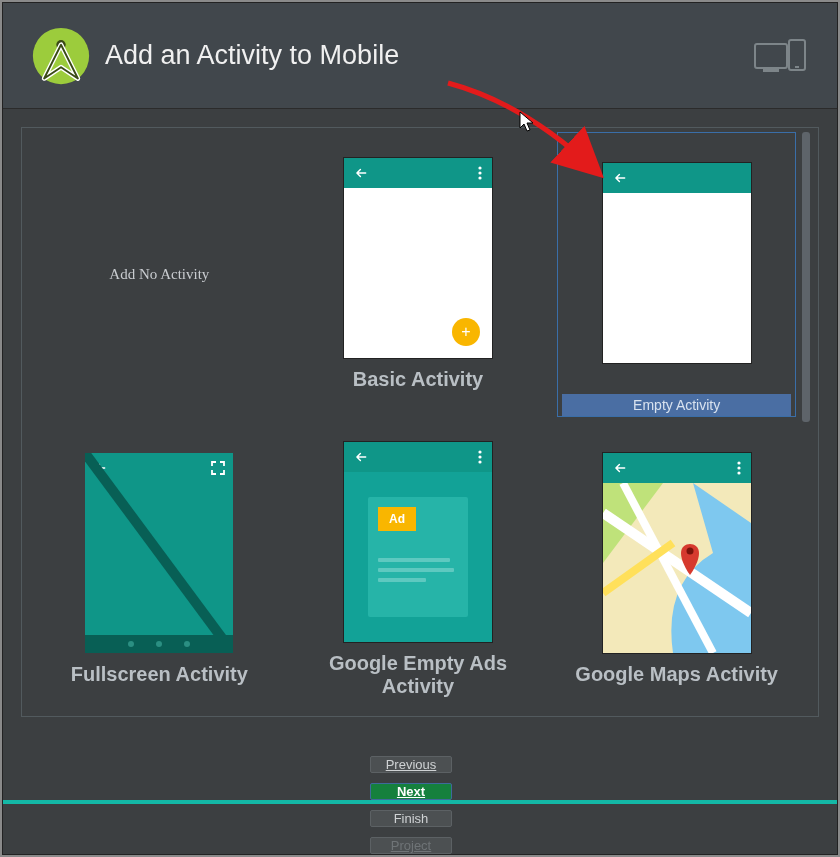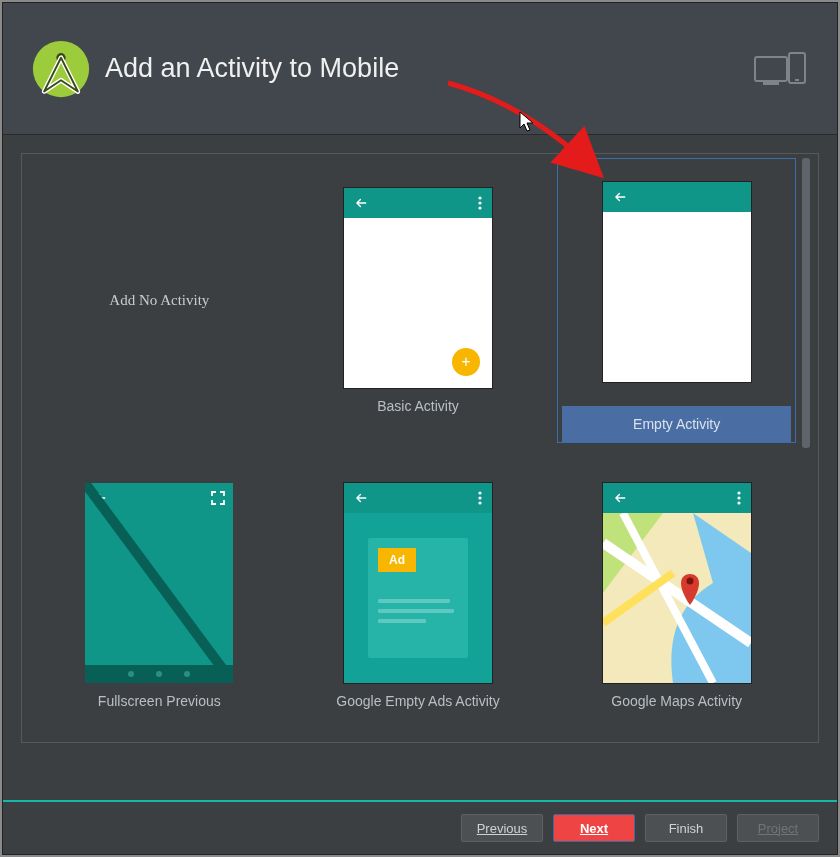--- a/index.html
+++ b/index.html
@@ -34,21 +34,21 @@
     background: linear-gradient(#e27474,#c63a3a);
     border: 1px solid #8a2a2a;
     border-top: none;
     border-radius: 0 0 2px 2px;
     display:flex; align-items:center; justify-content:center;
     color: #fff; font-weight: bold; font-size: 13px;
     cursor: pointer;
     margin-right: 4px;
   }
   .header {
-    height: 132px;
+    height: 106px;
     background: #41474c;
     display:flex; align-items:center; justify-content:space-between;
     padding: 0 28px;
     border-bottom: 1px solid #2b2b2b;
   }
   .header-left { display:flex; align-items:center; gap:14px; }
   .big-logo { width:60px; height:60px; }
   .header-title { color:#f0f0f0; font-size:27px; font-weight:400; }
   .device-icon { width:56px; height:40px; }
   .content-wrap {
@@ -74,71 +74,71 @@
   .scroll-thumb {
     width:8px; height: 290px;
     background: #5e646a;
     border-radius: 3px;
   }
   .cell {
     display:flex; flex-direction:column; align-items:center; justify-content:center;
     cursor:pointer;
   }
   .cell-label {
-    color:#b9bfc4; font-size:14px; margin-top:10px; text-align:center;
+    color:#b9bfc4; font-size:20px; margin-top:10px; text-align:center;font-weight:bold;
   }
   .no-activity-label { color:#c9ccd0; font-size:15px;font-family:Liberation Serif, serif; }
   .thumb {
     width: 148px; height: 200px;
     background: #fff;
     position: relative;
     box-shadow: 0 0 0 1px #222;
   }
   .thumb-bar { height:30px; background:#0f9688; display:flex; align-items:center; justify-content:space-between; padding:0 10px; }
   .fab { position:absolute; right:12px; bottom:12px; width:28px; height:28px; border-radius:50%; background:#f9b600; display:flex; align-items:center; justify-content:center; color:#fff; font-size:16px; }
   .selected-wrap {
     border: 1px solid #3a6ea8;
     padding:4px;
   }
   .selected-wrap .sel-label {
-    background:#4a6ea3; color:#d8e2ef; height:36px; display:flex; align-items:center; justify-content:center; font-size:14px; margin-top:6px;
+    background:#4a6ea3; color:#d8e2ef; height:22px; display:flex; align-items:center; justify-content:center; font-size:14px; margin-top:6px;
   }
   
   .full-thumb { width:148px; height:200px; background:#0f9688; position:relative; }
   .full-thumb .diag { position:absolute; inset:0; }
   .full-thumb .nav { position:absolute; bottom:0; left:0; right:0; height:18px; background:#085f55; display:flex; align-items:center; justify-content:center; gap:22px; }
   .full-thumb .nav span { width:6px; height:6px; border-radius:50%; background:#2b8f82; }
   .full-corner { position:absolute; top:8px; right:8px; color:#fff; }
   .full-back { position:absolute; top:8px; left:8px; color:#fff; }
   
   .admob-body { position:absolute; top:30px; left:0; right:0; bottom:0; background:#12a297; display:flex; align-items:center; justify-content:center; }
   .admob-card { width:100px; height:120px; background:#26b4a8; border-radius:2px; padding:10px; }
   .ad-badge { width:38px; height:24px; background:#f9b600; color:#fff; font-size:12px; font-weight:bold; display:flex; align-items:center; justify-content:center; margin-bottom:27px; }
   .ad-line { height:4px; background:#5ec9c0; margin-bottom:6px; border-radius:1px; }
   
   .maps-body { position:absolute; top:30px; left:0; right:0; bottom:0; background:#f4e8b8; overflow:hidden; }
   .arrow-overlay { position:absolute; top:70px; left:430px; width:200px; height:140px; pointer-events:none; z-index:20; }
   .cursor-overlay { position:absolute; top:108px; left:516px; z-index:21; pointer-events:none; }
   .footer {
     position:absolute; bottom:0; left:0; right:0;
     height: 54px;
-    border-top:2px solid #14b8a6;
+    border-top:4px solid #14b8a6;
     background:#3c3f41;
     display:flex; align-items:center; justify-content:flex-end;
-    padding-right:18px; gap:10px;
+    padding-right:18px; gap:10px;flex-direction:column;
   }
   .btn {
     min-width:82px; height:28px;
     background:#4c5052; border:1px solid #5c6164;
     color:#cfd2d4; font-size:13px;
     display:flex; align-items:center; justify-content:center;
     cursor:pointer;
     border-radius:2px;
   }
-  .btn.primary { background:#ef4444; border-color:#3e6a9b; color:#fff; font-weight:bold; }
+  .btn.primary { background:#15803d; border-color:#3e6a9b; color:#fff; font-weight:bold; }
   .btn.disabled { color:#6f7477; cursor:default; }
   .btn .ul { text-decoration: underline; }
 </style>
 </head>
 <body>
 
 <div class="window">
 
 
   <div class="header">
@@ -219,21 +219,21 @@
             </svg>
           <svg class="diag" viewBox="0 0 148 200" preserveAspectRatio="none">
               <path d="M0 0 L148 200" stroke="#085f55" stroke-width="10"></path>
             </svg>
           <div class="nav">
               <span></span>
               <span></span>
               <span></span>
             </div>
         </div>
-        <div class="cell-label">Fullscreen Previous</div>
+        <div class="cell-label">Fullscreen Activity</div>
       </div>
 
       <div class="cell">
         <div class="thumb" style="background:#12a297">
           <div class="thumb-bar">
             <svg width="14" height="14" viewBox="0 0 24 24">
                 <path d="M20 12 H6 M11 6 L5 12 L11 18" stroke="#fff" stroke-width="2.5" fill="none" stroke-linecap="round" stroke-linejoin="round"></path>
               </svg>
             <svg width="4" height="14" viewBox="0 0 4 14">
                 <circle cx="2" cy="2" r="1.6" fill="#fff"></circle>

